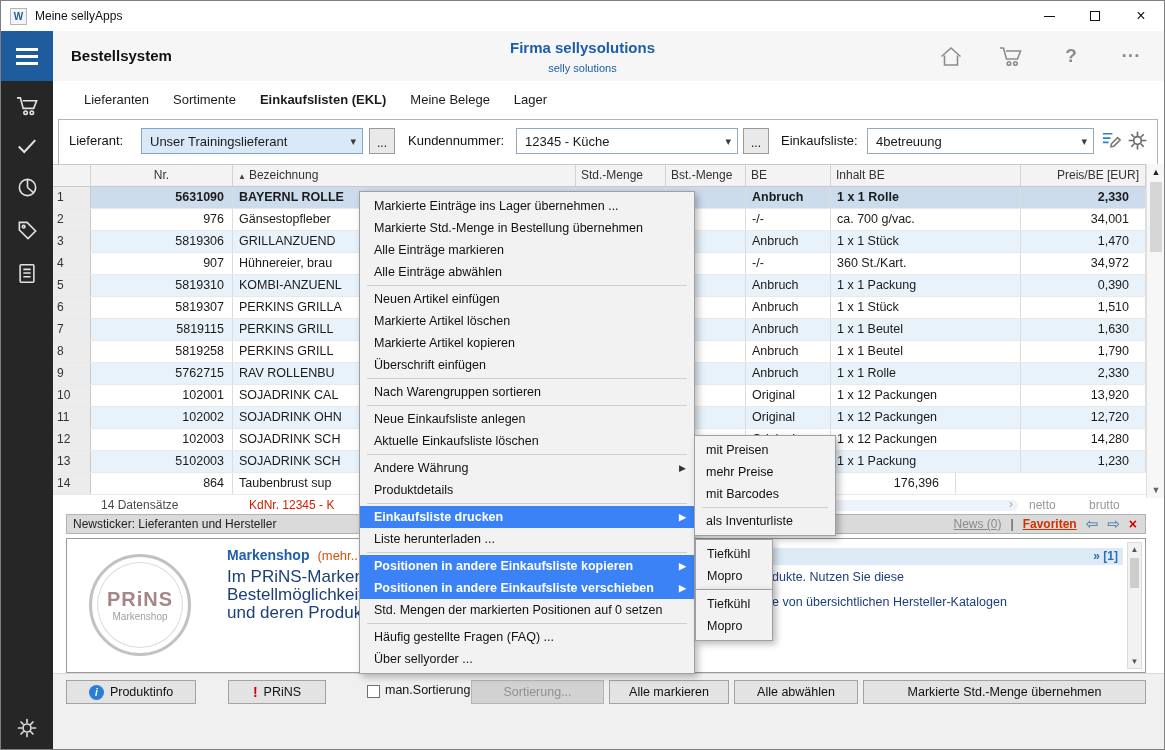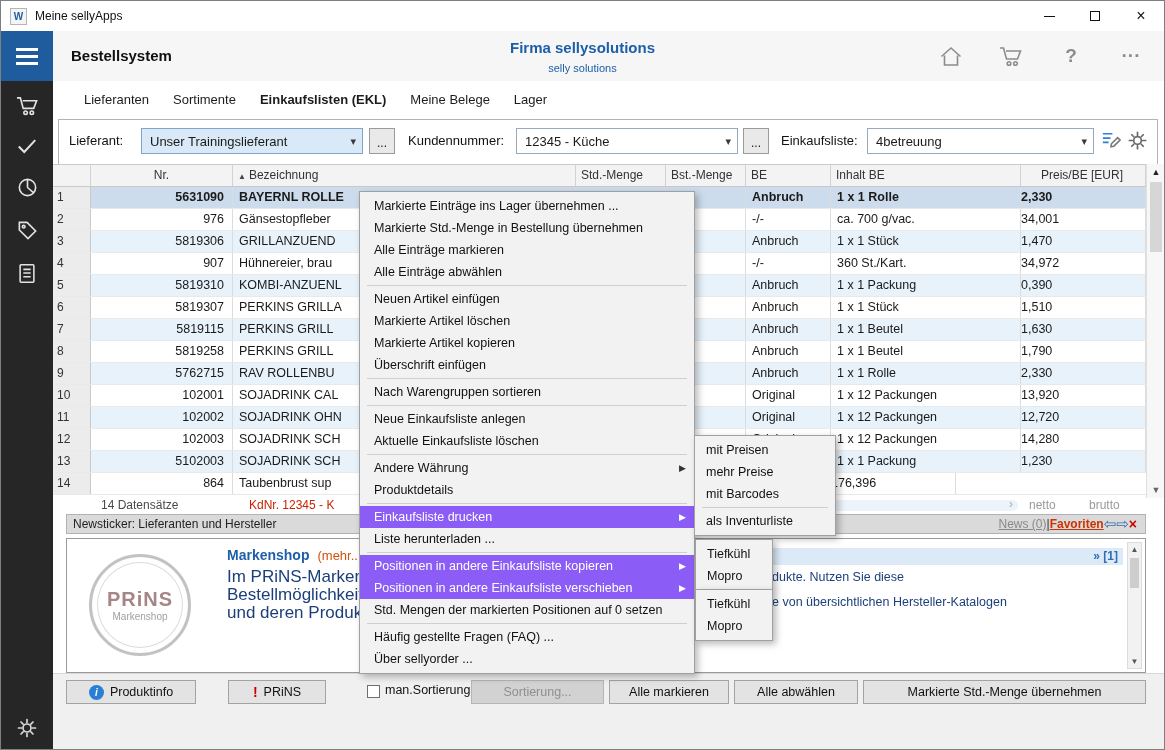--- a/index.html
+++ b/index.html
@@ -57,56 +57,56 @@
 
   
   .thead { position:absolute; left:52px; top:163px; width:1093px; height:23px; display:flex;
            background:#f3f3f3; border-top:1px solid #c9c9c9; border-bottom:1px solid #c9c9c9;
            font-size:12px; color:#333; line-height:21px; }
   .thead > div { border-right:1px solid #d2d2d2; overflow:hidden; white-space:nowrap; }
   .c-num { width:38px; } .c-nr { width:142px; } .c-bez { width:343px; } .c-std { width:90px; }
   .c-bst { width:80px; } .c-be { width:85px; } .c-inhalt { width:190px; } .c-preis { width:125px; }
   .thead .c-nr { text-align:center; }
   .thead .c-bez, .thead .c-std, .thead .c-bst, .thead .c-be, .thead .c-inhalt { padding-left:5px; }
-  .thead .c-preis { text-align:right; padding-right:22px; }
+  .thead .c-preis { text-align:right; padding-right:6px; }
   .sort-ic { font-size:8px; color:#444; margin-right:3px; }
 
   .tbody { position:absolute; left:52px; top:186px; width:1093px; }
   .trow { display:flex; height:22px; line-height:21px; font-size:12.5px; background:#fff;
           border-bottom:1px solid #e9e9e9; }
   .trow:nth-of-type(odd) { background:#e7f2fa; }
   .trow.selected { background:#ccdcec; }
   .trow.bold { font-weight:bold; }
   .tc { border-right:1px solid #dcdcdc; overflow:hidden; white-space:nowrap; }
   .tc.c-num { background:#ececec; border-right:1px solid #c9c9c9; padding-left:4px; font-size:12px;
               color:#333; font-weight:normal; }
   .tc.c-nr { text-align:right; padding-right:8px; }
   .tc.c-bez, .tc.c-std, .tc.c-bst, .tc.c-be, .tc.c-inhalt { padding-left:6px; }
-  .tc.c-preis { text-align:left; padding-right:6px; }
+  .tc.c-preis { text-align:right; padding-right:16px; }
 
   .v-scroll { position:absolute; left:1145px; top:163px; width:18px; height:334px; background:#f7f7f7;
               border-left:1px solid #e0e0e0; }
   .v-scroll .sarr { position:absolute; left:0; width:18px; height:16px; text-align:center; font-size:9px;
                     color:#222; line-height:16px; }
   .v-scroll .sarr.down { bottom:0; color:#666; }
   .v-scroll .thumb { position:absolute; left:3px; top:18px; width:12px; height:70px; background:#d6d6d6; }
 
   .tfooter { position:absolute; left:52px; top:497px; width:1093px; height:16px; font-size:12px; }
   .tf-count { position:absolute; left:48px; top:0; color:#4a4a4a; }
   .tf-kdnr { position:absolute; left:196px; top:0; color:#cc2200; }
   .tf-netto { position:absolute; left:976px; top:0; color:#9a9a9a; }
   .tf-brutto { position:absolute; left:1036px; top:0; color:#9a9a9a; }
   .h-scroll { position:absolute; left:643px; top:2px; width:322px; height:11px; background:#edf3fa;
               border-radius:6px; color:#aaa; font-size:12px; line-height:9px; text-align:right; padding-right:5px; }
 
   
   .ticker { position:absolute; left:65px; top:513px; width:1080px; height:20px; background:#dadada;
             border:1px solid #b3b3b3; display:flex; align-items:center; font-size:12px; color:#222; }
   .ticker .t-title { margin-left:6px; }
-  .ticker .t-right { margin-left:auto; display:flex; align-items:center; margin-right:8px; }
+  .ticker .t-right { margin-left:auto; display:flex; align-items:center; gap:9px; margin-right:8px; }
   .t-news { color:#8a8a8a; text-decoration:underline; }
   .t-sep { color:#333; }
   .t-fav { color:#cc3300; font-weight:bold; text-decoration:underline; }
   .t-arrow { color:#3a6ea5; font-size:15px; line-height:14px; }
   .t-close { color:#d00000; font-weight:bold; font-size:14px; line-height:14px; }
 
   
   .newspanel { position:absolute; left:65px; top:537px; width:1080px; height:135px; background:#fff;
                border:1px solid #9a9a9a; }
   .prins-logo { position:absolute; left:22px; top:15px; width:102px; height:102px; border-radius:50%;
@@ -146,21 +146,21 @@
   .submenu { position:absolute; background:#f2f2f2; border:1px solid #a0a0a0;
              box-shadow:3px 3px 7px rgba(0,0,0,.28); padding:3px 0; z-index:60; }
   #print-submenu { left:693px; top:434px; width:142px; }
   #copy-submenu  { left:694px; top:538px; width:78px; }
   #move-submenu  { left:694px; top:588px; width:78px; }
   .mitem { height:22px; display:flex; align-items:center; padding:0 8px 0 14px; font-size:12.5px; color:#111; }
   .submenu .mitem { padding-left:11px; }
   .mitem .mlabel { flex:1; white-space:nowrap; overflow:hidden; }
   .mitem .marrow { visibility:hidden; font-size:9px; color:#333; margin-left:8px; }
   .mitem.has-arrow .marrow { visibility:visible; }
-  .mitem.highlight { background:#8b5cf6; color:#fff; }
+  .mitem.highlight { background:#3b82f6; color:#fff;font-weight:bold; }
   .mitem.highlight .marrow { color:#fff; }
   .sep-line { height:1px; background:#cfcfcf; margin:2px 7px; }
 
   svg { display:block; }
 </style>
 </head>
 <body>
 
 <div class="screen">
 

